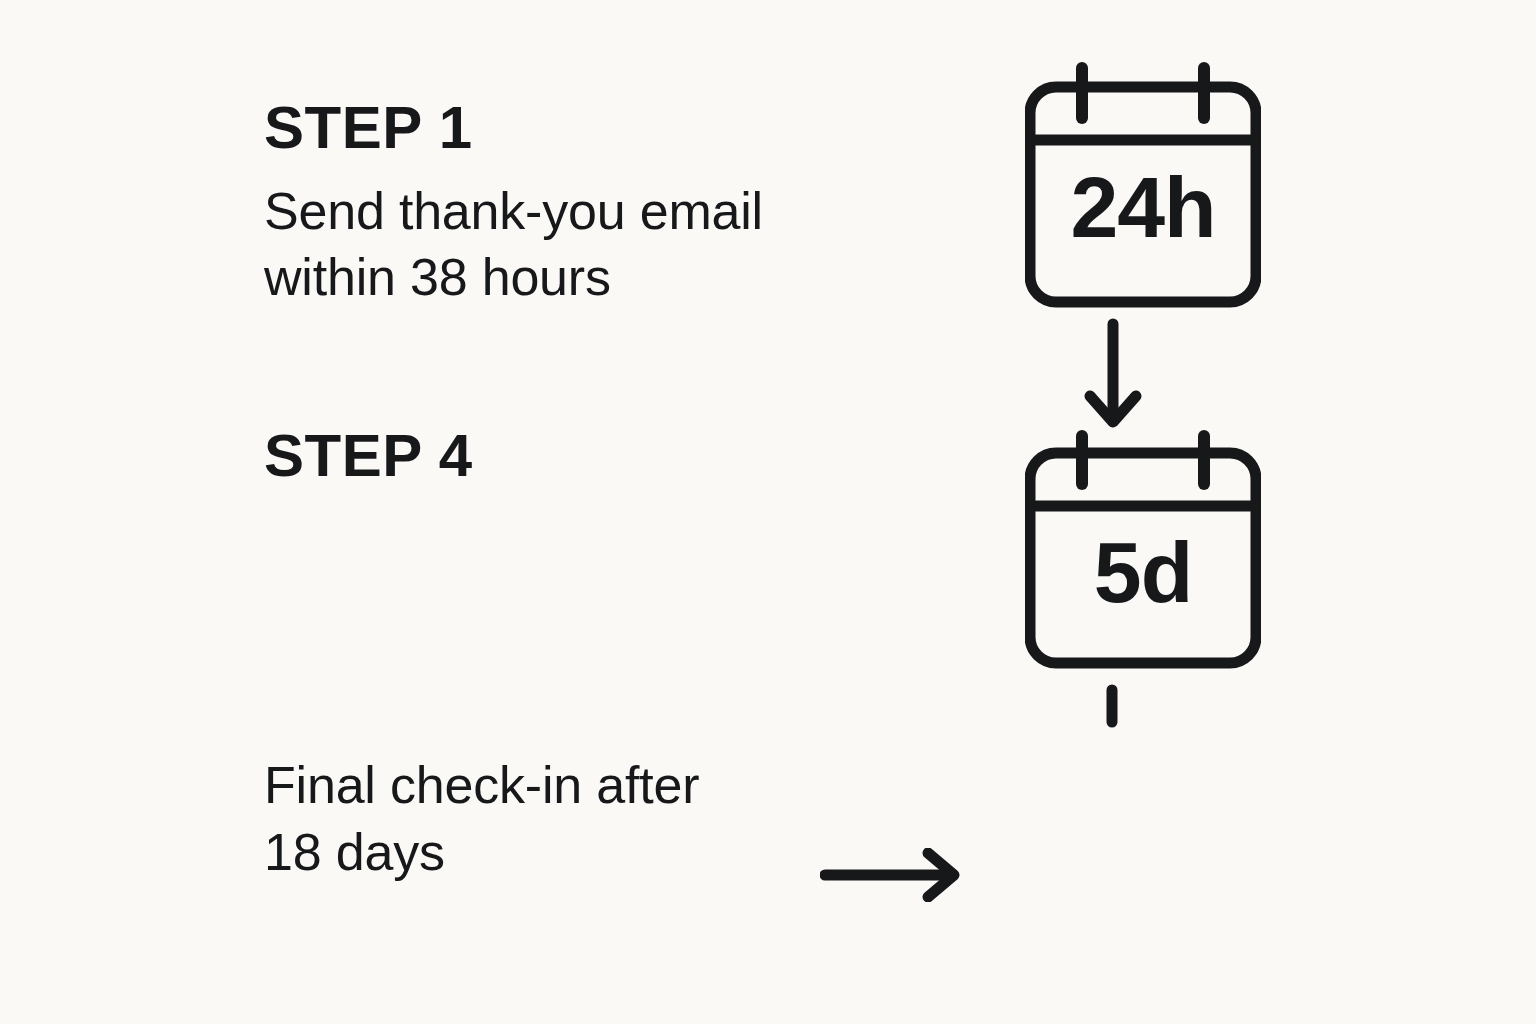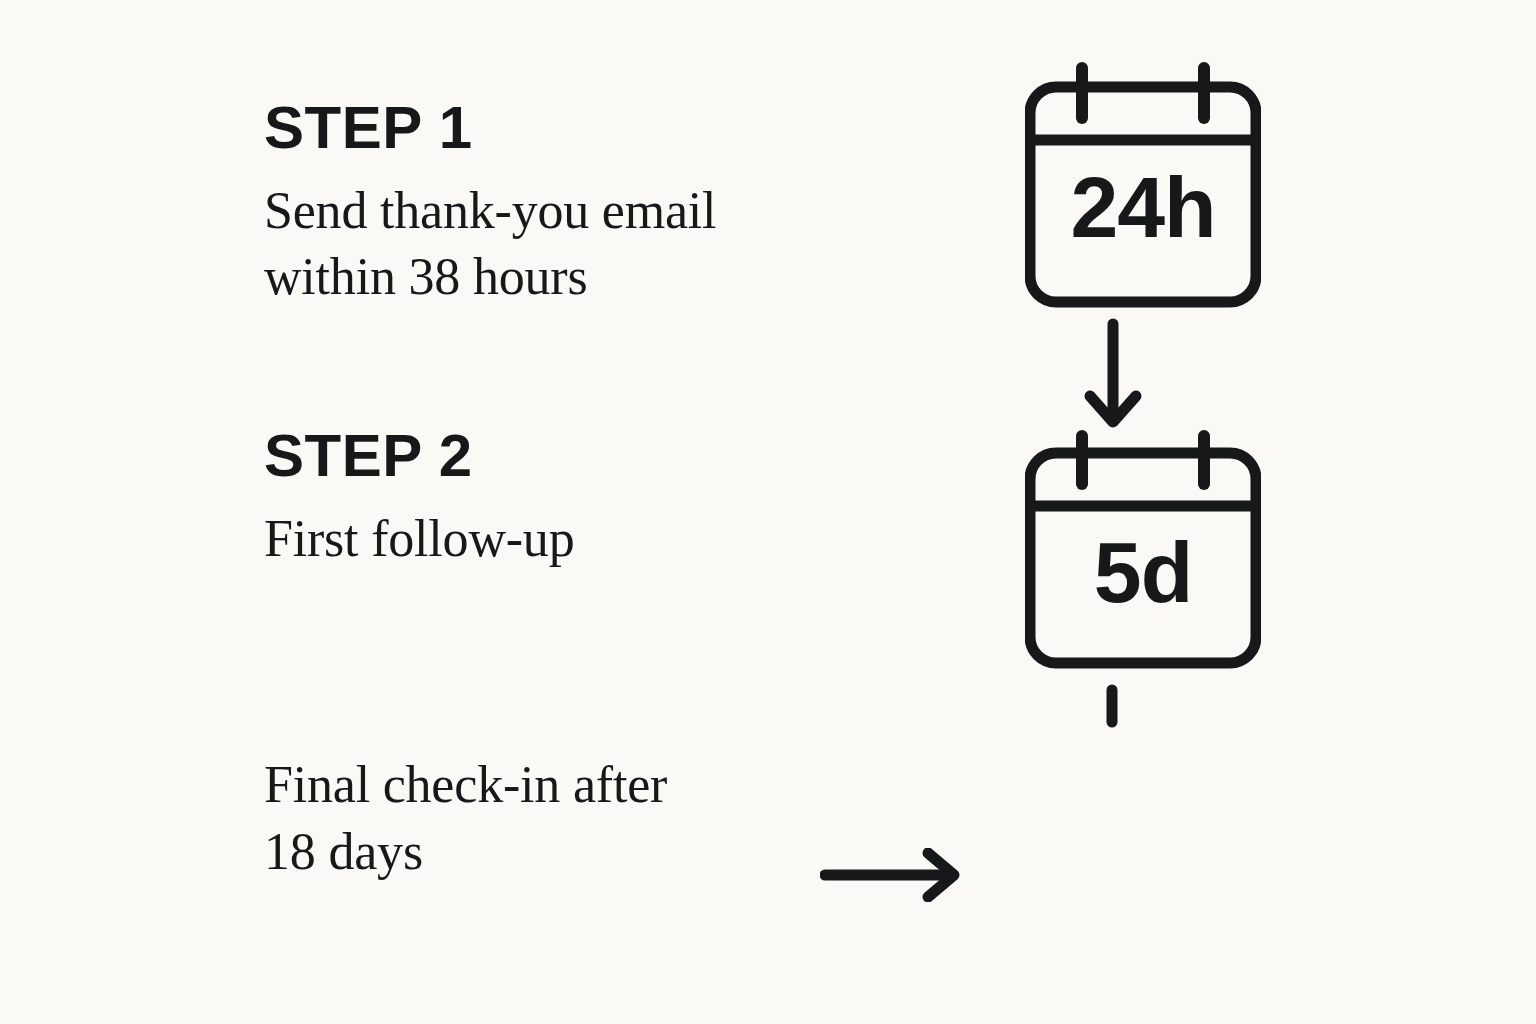--- a/index.html
+++ b/index.html
@@ -53,21 +53,21 @@
   }
 
   .step-desc {
     font-size: 52px;
     font-weight: normal;
     line-height: 1.28;
     color: #17181a;
     margin: 0;
     letter-spacing: -0.2px;
   }
-  .step-desc .line { display: block; white-space: nowrap; font-family: Liberation Serif, serif; }
+  .step-desc .line { display: block; white-space: nowrap; }
 
   
   .icons-column {
     position: absolute;
     left: 0;
     top: 0;
     width: 1536px;
     height: 1024px;
     pointer-events: none;
   }
@@ -111,23 +111,22 @@
 
     <div class="step-block s1">
       <div class="step-title">STEP 1</div>
       <div class="step-desc">
         <span class="line">Send thank-you email</span>
         <span class="line">within 38 hours</span>
       </div>
     </div>
 
     <div class="step-block s2">
-      <div class="step-title">STEP 2</div>
+      <div class="step-title">STEP 4</div>
       <div class="step-desc">
-        <span class="line">First follow-up</span>
       </div>
     </div>
 
     <div class="step-block s3">
       <div class="step-desc">
         <span class="line">Final check-in after</span>
         <span class="line">18 days</span>
       </div>
     </div>
 

